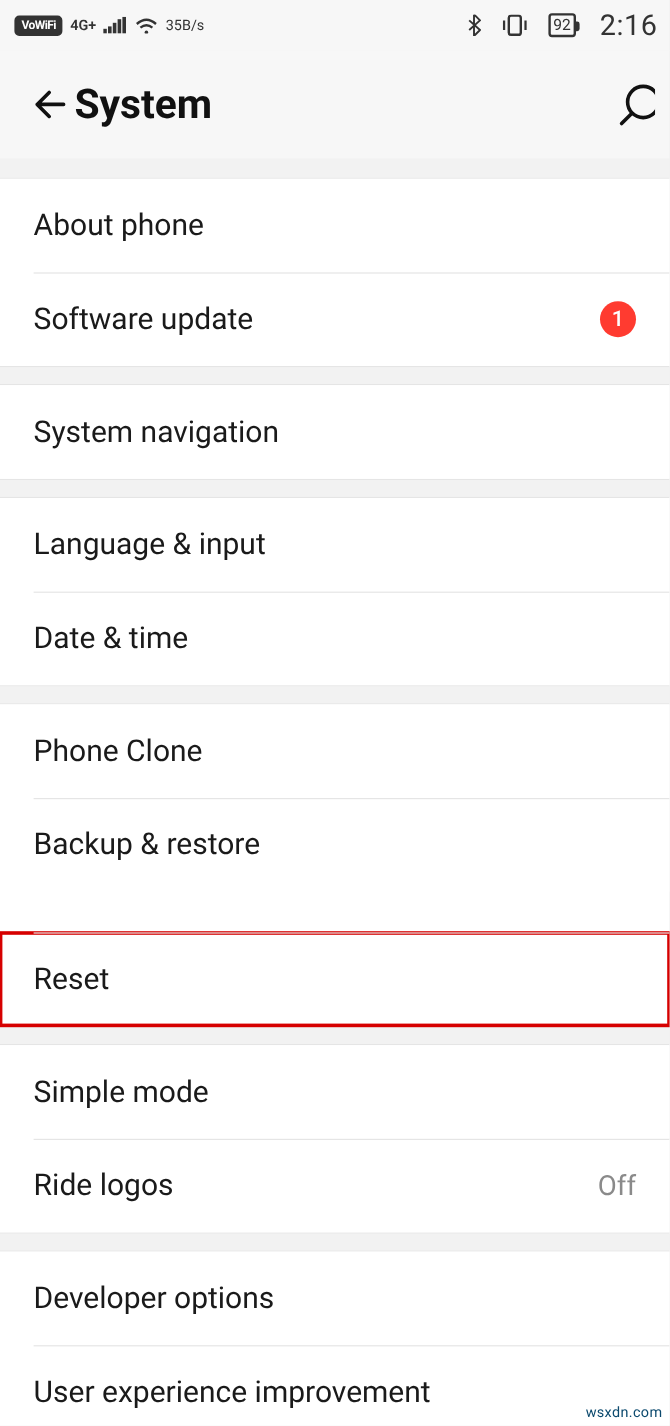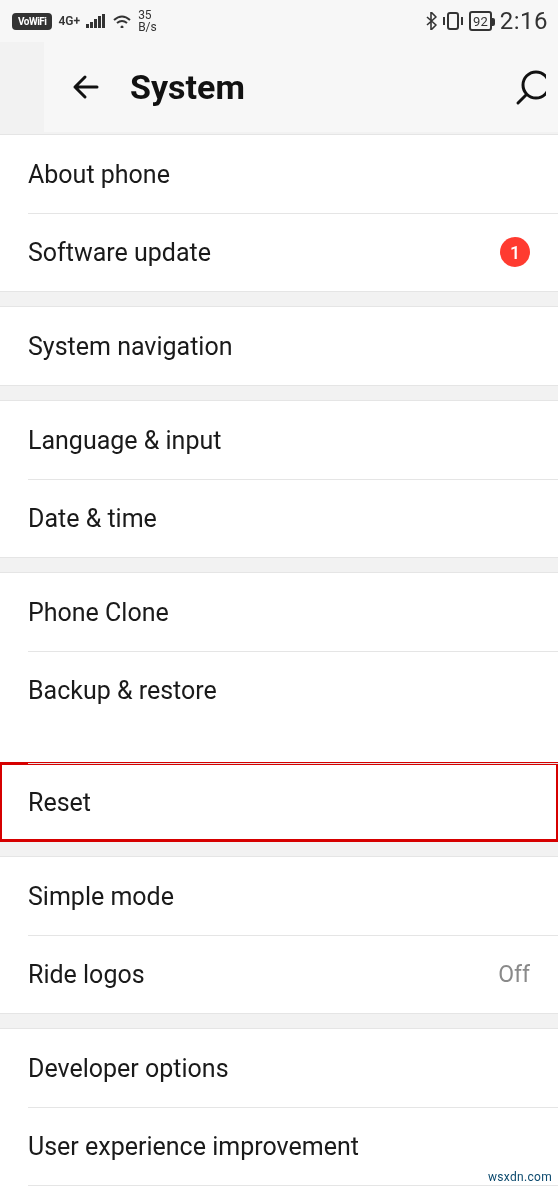--- a/index.html
+++ b/index.html
@@ -23,35 +23,35 @@
     height: 42px;
     background: #f7f7f7;
     display: flex;
     align-items: center;
     justify-content: space-between;
     padding: 0 10px 0 12px;
     font-size: 17px;
     color: #333;
   }
   .status-left { display: flex; align-items: center; gap: 6px; }
-  .status-right { display: flex; align-items: center; gap: 6px; }
+  .status-right { display: flex; align-items: center; gap: 18px; }
   .vowifi {
     font-size: 10px;
     font-weight: 700;
     border: 2px solid #333;
     border-radius: 4px;
     padding: 1px 4px;
     background: #333;
     color: #fff;
     letter-spacing: -0.5px;
   }
   .fourg { font-size: 12px; font-weight: 600; line-height: 10px; }
   .signal-svg { width: 20px; height: 14px; }
   .wifi-svg { width: 20px; height: 14px; }
-  .speed-block { display: flex; flex-direction: column; font-size: 12px; line-height: 12px; align-items: flex-start; }
+  .speed-block { display: flex; flex-direction: row; font-size: 12px; line-height: 12px; align-items: flex-start; }
   .bt-svg { width: 12px; height: 18px; }
   .vib-svg { width: 20px; height: 18px; }
   .battery {
     display: inline-flex;
     align-items: center;
     border: 2px solid #333;
     border-radius: 3px;
     font-size: 13px;
     padding: 0 2px;
     height: 20px;
@@ -67,40 +67,38 @@
   }
   .clock { font-size: 24px; letter-spacing: 0.5px; margin-left: 2px; }
 
   
   .header {
     height: 90px;
     background: #f7f7f7;
     display: flex;
     align-items: center;
     padding: 0 12px 0 22px;
-    gap: 24px;
-    margin-left: 44px;
   }
   .back-btn { width: 40px; height: 40px; display:flex; align-items:center; justify-content:center; }
   .title {
     font-size: 34px;
     font-weight: 700;
     color: #111;
     flex: 1;
   }
   .search-btn { width: 40px; height: 40px; display:flex; align-items:center; justify-content:flex-end; overflow:hidden; }
 
   
   .group {
     background: #fff;
     margin-top: 14px;
     border-top: 1px solid #e5e5e5;
     border-bottom: 1px solid #e5e5e5;
   }
-  .group.first { margin-top: 2px; }
+  .group.first { margin-top: 16px; }
   .row {
     min-height: 78px;
     padding: 0 28px;
     display: flex;
     align-items: center;
     justify-content: space-between;
     font-size: 25px;
     color: #1a1a1a;
     position: relative;
     background: #fff;

